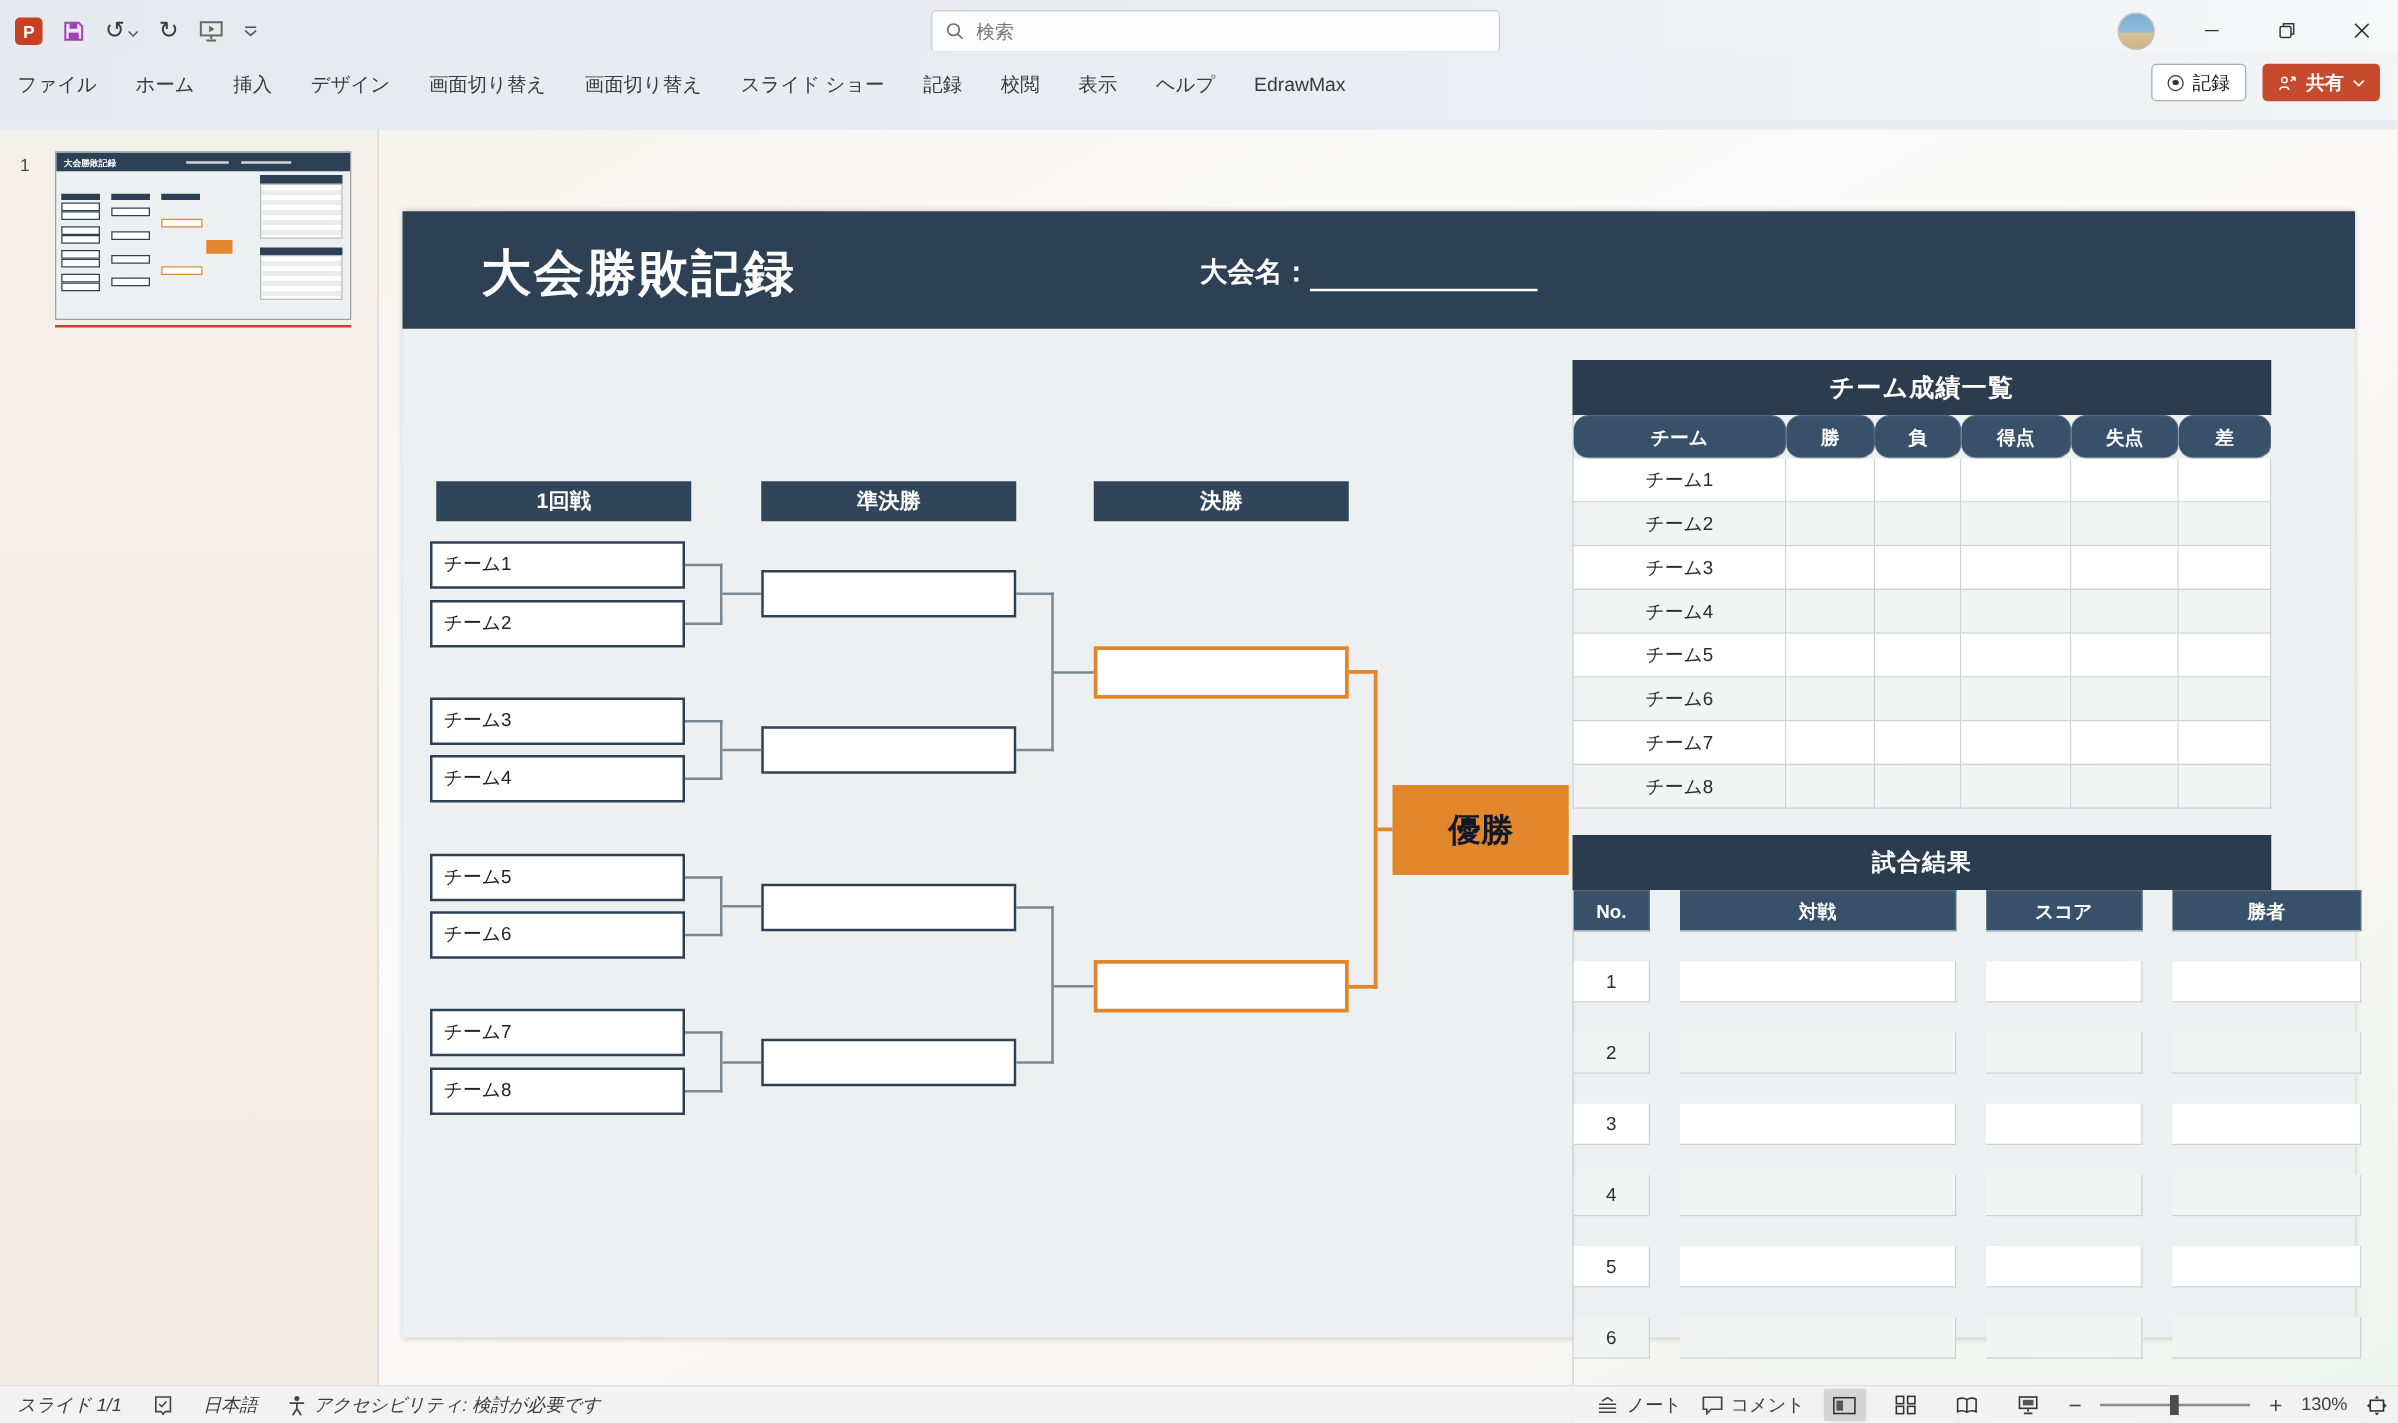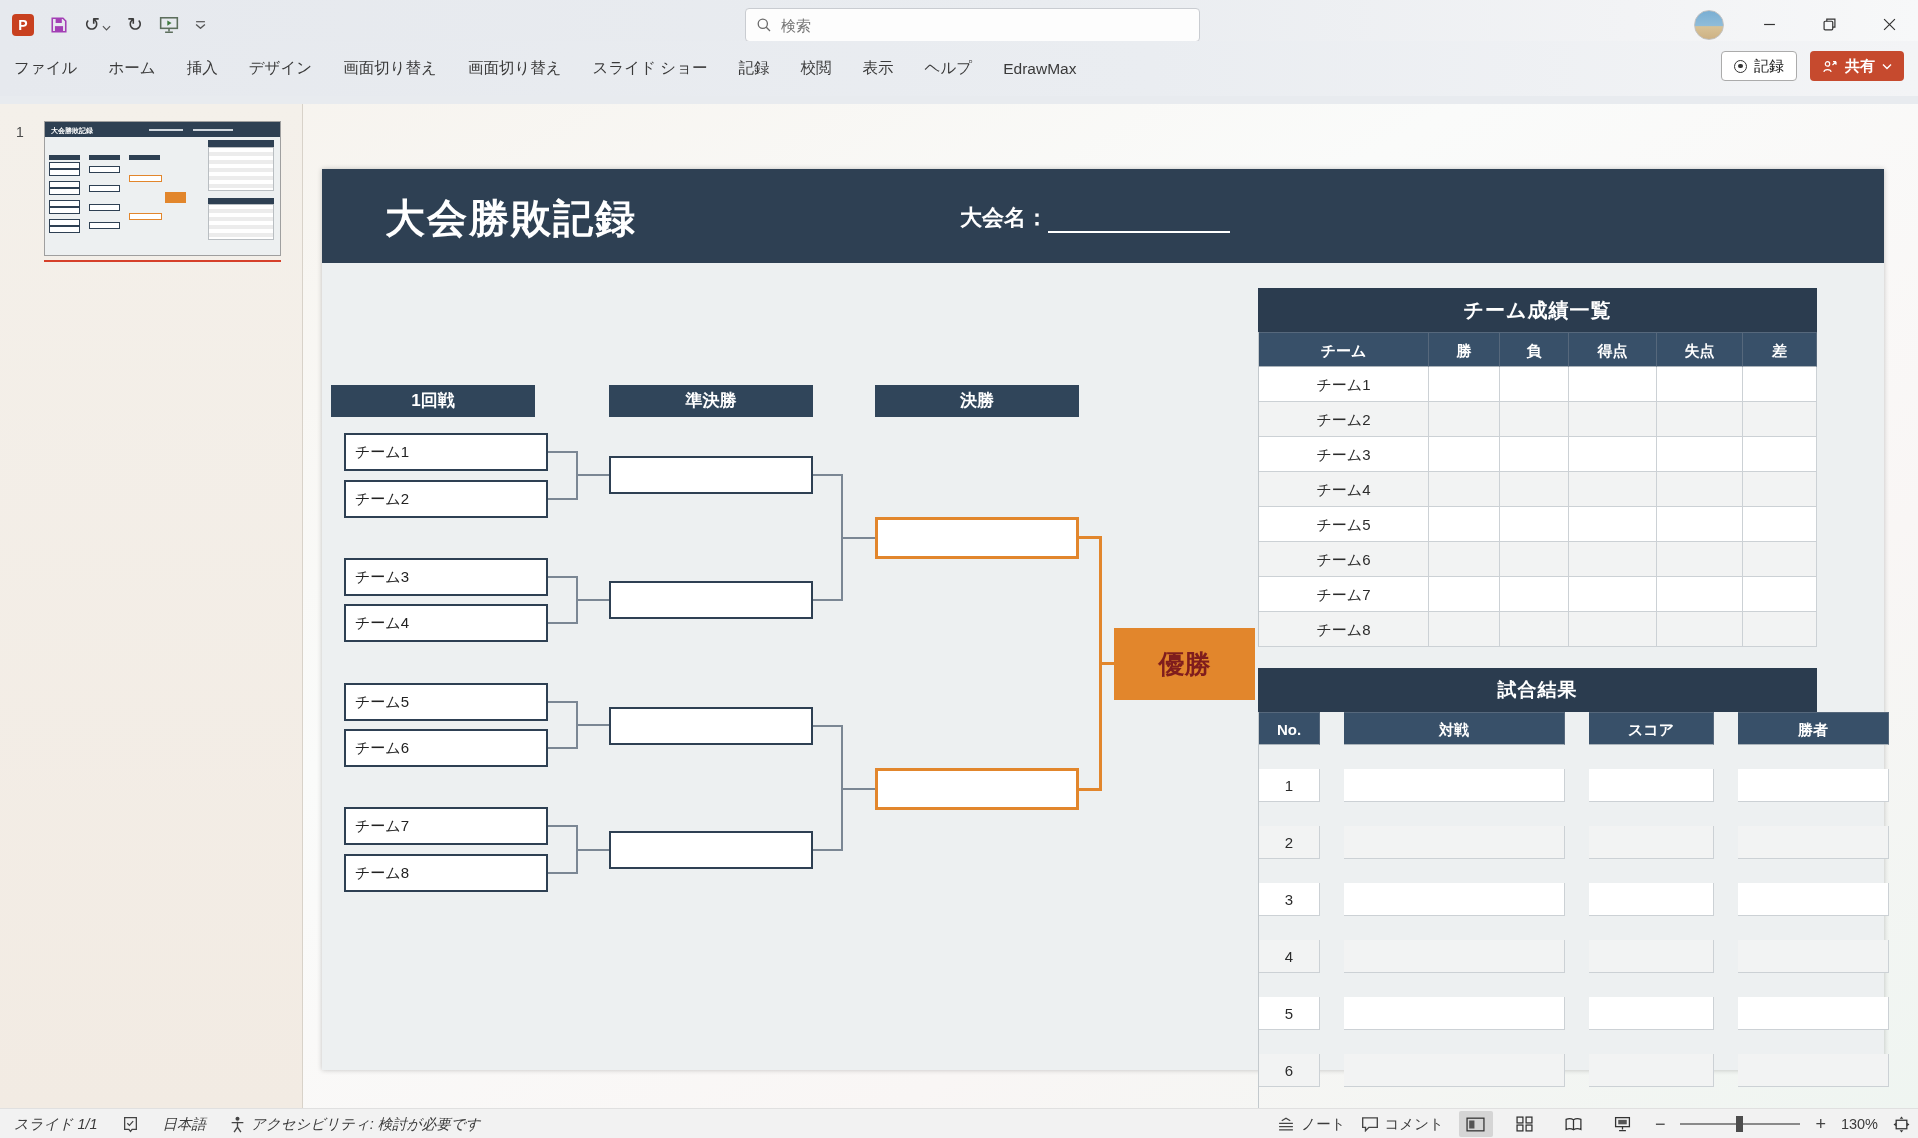--- a/index.html
+++ b/index.html
@@ -73,34 +73,34 @@
     font-size:17px; font-weight:bold; text-align:center; line-height:32px; }
   .tbox { position:absolute; left:22px; width:204px; height:38px; background:#fff; border:2px solid #2e4053;
     font-size:15px; color:#222; line-height:34px; padding-left:9px; }
   .mbox { position:absolute; left:287px; width:204px; height:38px; background:#fff; border:2px solid #2e4053; }
   .fbox { position:absolute; left:553px; width:204px; height:42px; background:#fff; border:3px solid #e2862c; }
   .join { position:absolute; border:2px solid #7b8794; border-left:none; background:transparent; }
   .jout { position:absolute; height:0; border-top:2px solid #7b8794; }
   .join-o { position:absolute; border:3px solid #e2862c; border-left:none; }
   .jout-o { position:absolute; height:0; border-top:3px solid #e2862c; }
   .champion { position:absolute; left:792px; top:459px; width:141px; height:72px; background:#e2862c;
-    color:#7f1d1d; font-size:26px; font-weight:bold; display:flex; align-items:center; justify-content:center; }
+    color:#0f172a; font-size:26px; font-weight:bold; display:flex; align-items:center; justify-content:center; }
 
   
   .stable { position:absolute; left:936px; width:559px; }
   .tbl-title { height:44px; background:#2b3c4f; color:#fff; font-weight:bold; font-size:20px;
     display:flex; align-items:center; justify-content:center; letter-spacing:1px; }
   .grid { display:grid; border-left:1px solid #c3c9cd; }
   .hcell { background:#385069; color:#fff; font-size:15px; font-weight:bold; text-align:center;
     border-right:1px solid #56687c; border-top:1px solid #56687c; border-bottom:1px solid #aab3ba; }
   .cell { background:#fff; border-right:1px solid #ccd1d5; border-bottom:1px solid #ccd1d5; font-size:15px;
     color:#2b2b2b; text-align:center; }
   .cell.alt { background:#f2f3f3; }
   .stats-grid { grid-template-columns:170px 71px 69px 88px 86px 74px; grid-auto-rows:35px; }
-  .stats-grid .hcell { line-height:35px; }
+  .stats-grid .hcell { line-height:35px;border-radius:12px; }
   .stats-grid .cell { line-height:35px; }
   .results-grid { grid-template-columns:61px 221px 125px 151px; grid-auto-rows:33px;gap:24px; }
   .results-grid .hcell { line-height:34px; }
   .results-grid .cell { line-height:33px; }
 
   
   .statusbar { position:absolute; left:0; top:1108px; width:1918px; height:30px; background:#f2f2f2;
     border-top:1px solid #e0e0e0; font-size:14.5px; color:#3b3b3b; }
   .status-left { position:absolute; left:14px; top:0; height:30px; display:flex; align-items:center; gap:24px;font-style:italic; }
   .status-right { position:absolute; right:8px; top:0; height:30px; display:flex; align-items:center; gap:15px; }
@@ -234,21 +234,21 @@
 
     <div class="slide">
 
       <div class="banner">
         <div class="banner-title">大会勝敗記録</div>
         <div class="banner-field" style="left:638px">
           <span>大会名：</span><span class="u u-long"></span>
         </div>
       </div>
 
-      <div class="round-head" style="left:9px">1回戦</div>
+      <div class="round-head" style="left:27px">1回戦</div>
       <div class="round-head" style="left:287px">準決勝</div>
       <div class="round-head" style="left:553px">決勝</div>
 
       <div class="tbox" style="top:264px">チーム1</div>
       <div class="tbox" style="top:311px">チーム2</div>
       <div class="tbox" style="top:389px">チーム3</div>
       <div class="tbox" style="top:435px">チーム4</div>
       <div class="tbox" style="top:514px">チーム5</div>
       <div class="tbox" style="top:560px">チーム6</div>
       <div class="tbox" style="top:638px">チーム7</div>

